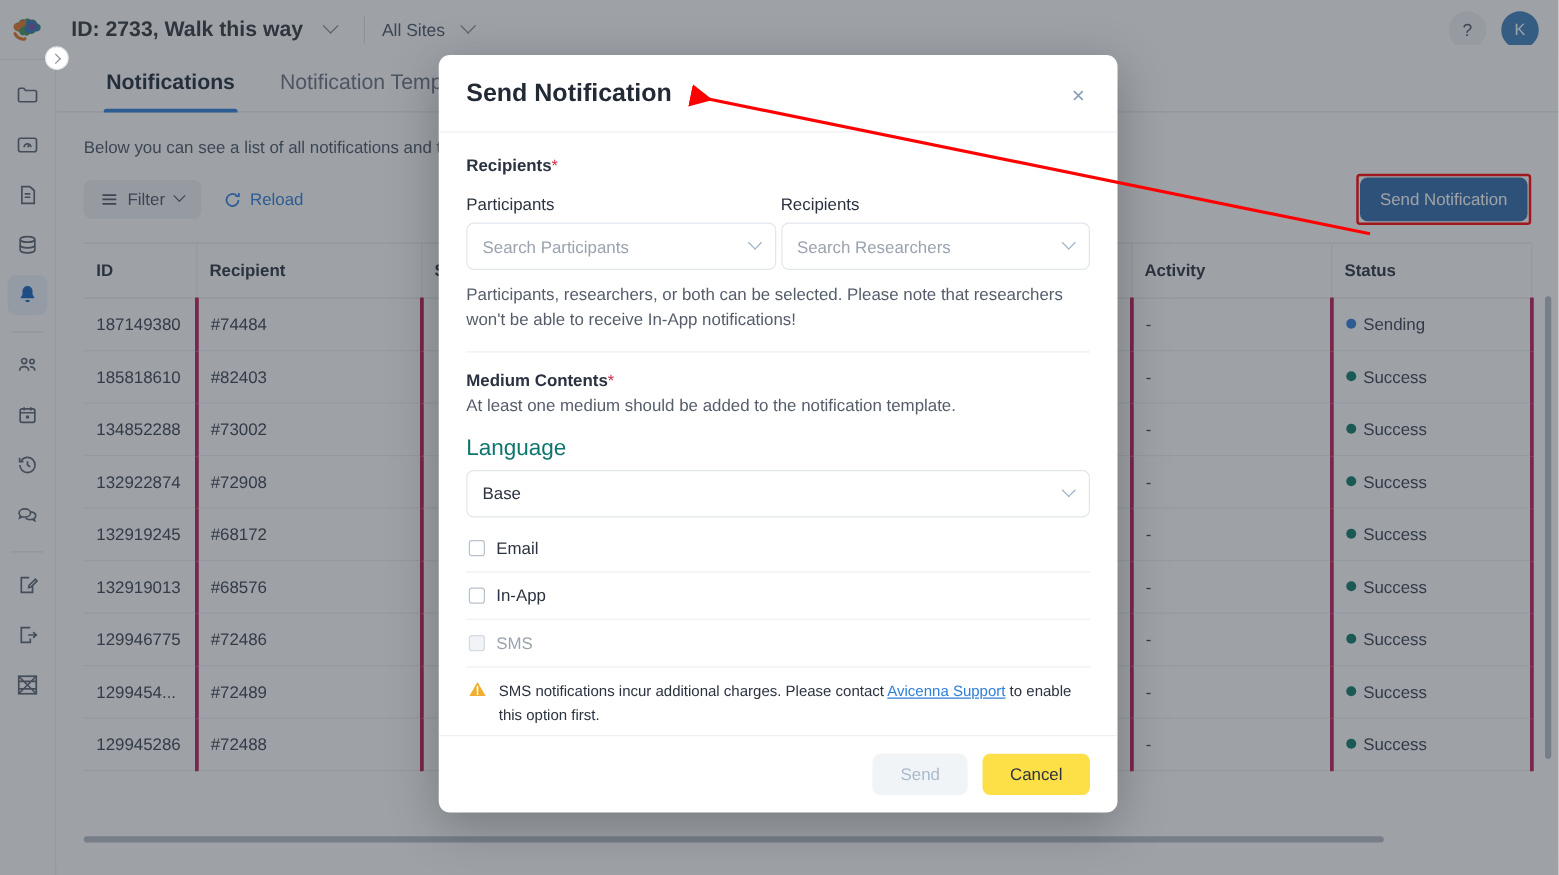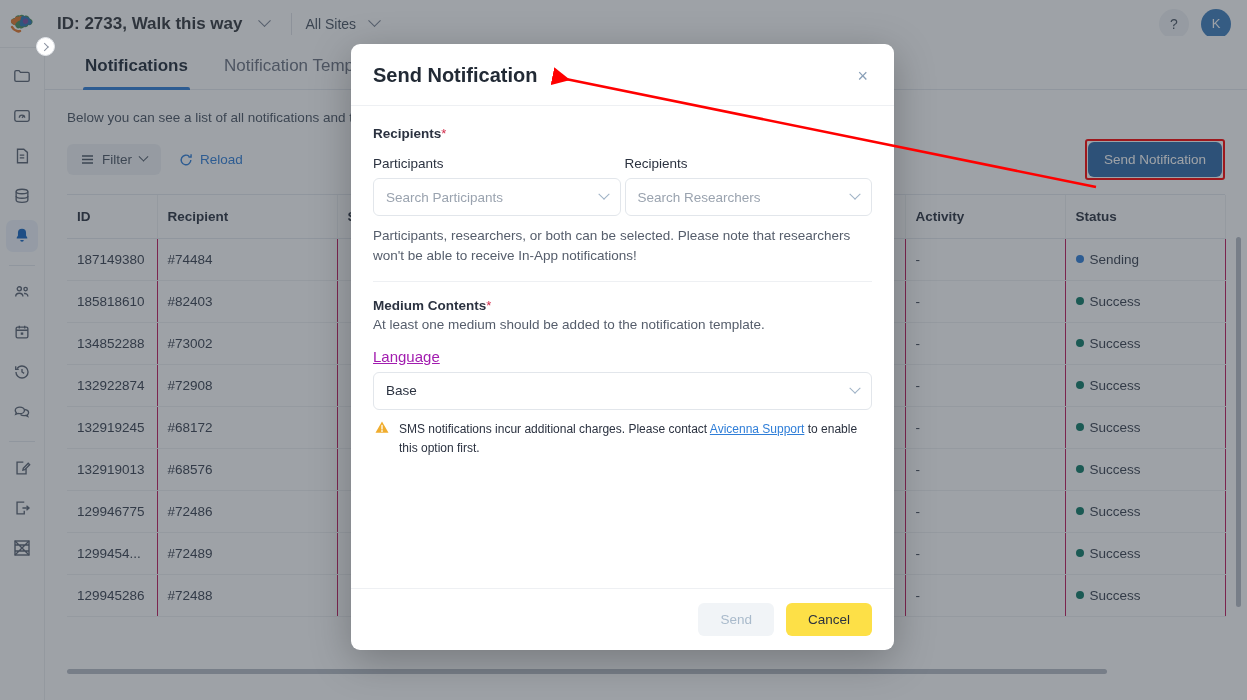--- a/index.html
+++ b/index.html
@@ -94,21 +94,21 @@
 
   
   .table-wrap { margin: 4px 22px 0; border-top: 1px solid #e6e9ee; position: relative; }
   table { width: 100%; border-collapse: collapse; table-layout: fixed; }
   th {
     text-align: left; font-size: 13.5px; color: #2b3240; font-weight: bold;
     padding: 14px 10px; border-bottom: 1px solid #e6e9ee; border-right: 1px solid #eef0f3;
   }
   td {
     font-size: 13.5px; color: #3a4250; padding: 13px 10px;
-    border-bottom: 1px solid #eef0f3; border-right: 1px solid #be185d;
+    border-bottom: 1px solid #eef0f3; border-right: 3px solid #be185d;
     white-space: nowrap; overflow: hidden; text-overflow: ellipsis;
   }
   .dot { display:inline-block; width: 8px; height: 8px; border-radius: 50%; margin-right: 6px; vertical-align: 1px;}
   .dot.sending { background: #2f7ed8; }
   .dot.success { background: #0e7a66; }
   .vscroll {
     position: absolute; right: -16px; top: 42px; width: 5px; height: 370px;
     background: #b7bcc6; border-radius: 3px;
   }
   .hscroll {
@@ -146,21 +146,21 @@
   }
   .select .ph { color: #9aa3af; }
   .select .val { color: #2b3240; }
   .select .sp { flex: 1; }
   .chev-d { width: 8px; height: 8px; border-right: 1.5px solid #9fb2c6; border-bottom: 1.5px solid #9fb2c6;
     transform: rotate(45deg) translate(-2px,-2px); }
   .hint { font-size: 13.5px; color: #555d6b; line-height: 1.5; margin-top: 10px; }
   .hr { height: 1px; background: #eef0f3; margin: 14px 0; }
 
   .medium-sub { font-size: 13.5px; color: #555d6b; margin-top: 3px; }
-  .lang-label { font-size: 15px; color: #a21caf; margin: 16px 0 7px; text-decoration: underline; }
+  .lang-label { font-size: 18px; color: #0f766e; margin: 16px 0 7px; }
 
   .check-row {
     display: flex; align-items: center; gap: 9px; padding: 11px 2px;
     border-bottom: 1px solid #eef0f3; font-size: 13.5px; color: #2b3240;
   }
   .check-row.first { margin-top: 6px; }
   .cbox { width: 13px; height: 13px; border: 1px solid #b9c2cd; border-radius: 2.5px; background: #fff; }
   .check-row.disabled { color: #9aa3af; }
   .check-row.disabled .cbox { background: #f1f3f6; border-color: #d4dae1; }
 
@@ -471,20 +471,34 @@
       </div>
       <div class="medium-sub">At least one medium should be added to the notification template.</div>
 
       <div class="lang-label">Language</div>
       <div class="select">
         <span class="val">Base</span>
         <span class="sp"></span>
         <i class="chev-d"></i>
       </div>
 
+      <div id="mediums">
+          <div class="check-row first">
+            <span class="cbox"></span>
+            <span>Email</span>
+          </div>
+          <div class="check-row">
+            <span class="cbox"></span>
+            <span>In-App</span>
+          </div>
+          <div class="check-row disabled">
+            <span class="cbox"></span>
+            <span>SMS</span>
+          </div>
+        </div>
 
       <div class="warn">
         <span class="warn-ico">
           <svg width="14" height="13" viewBox="0 0 14 13">
               <path d="M7 .6l6.5 11.2H.5z" fill="#f0ad2e"></path>
               <path d="M7 4.3v3.6M7 9.4v1" stroke="#fff" stroke-width="1.3" stroke-linecap="round"></path>
             </svg>
         </span>
         <div class="warn-txt"><span>SMS notifications incur additional charges. Please contact </span><a href="#">Avicenna Support</a><span> to enable this option first.</span></div>
       </div>

